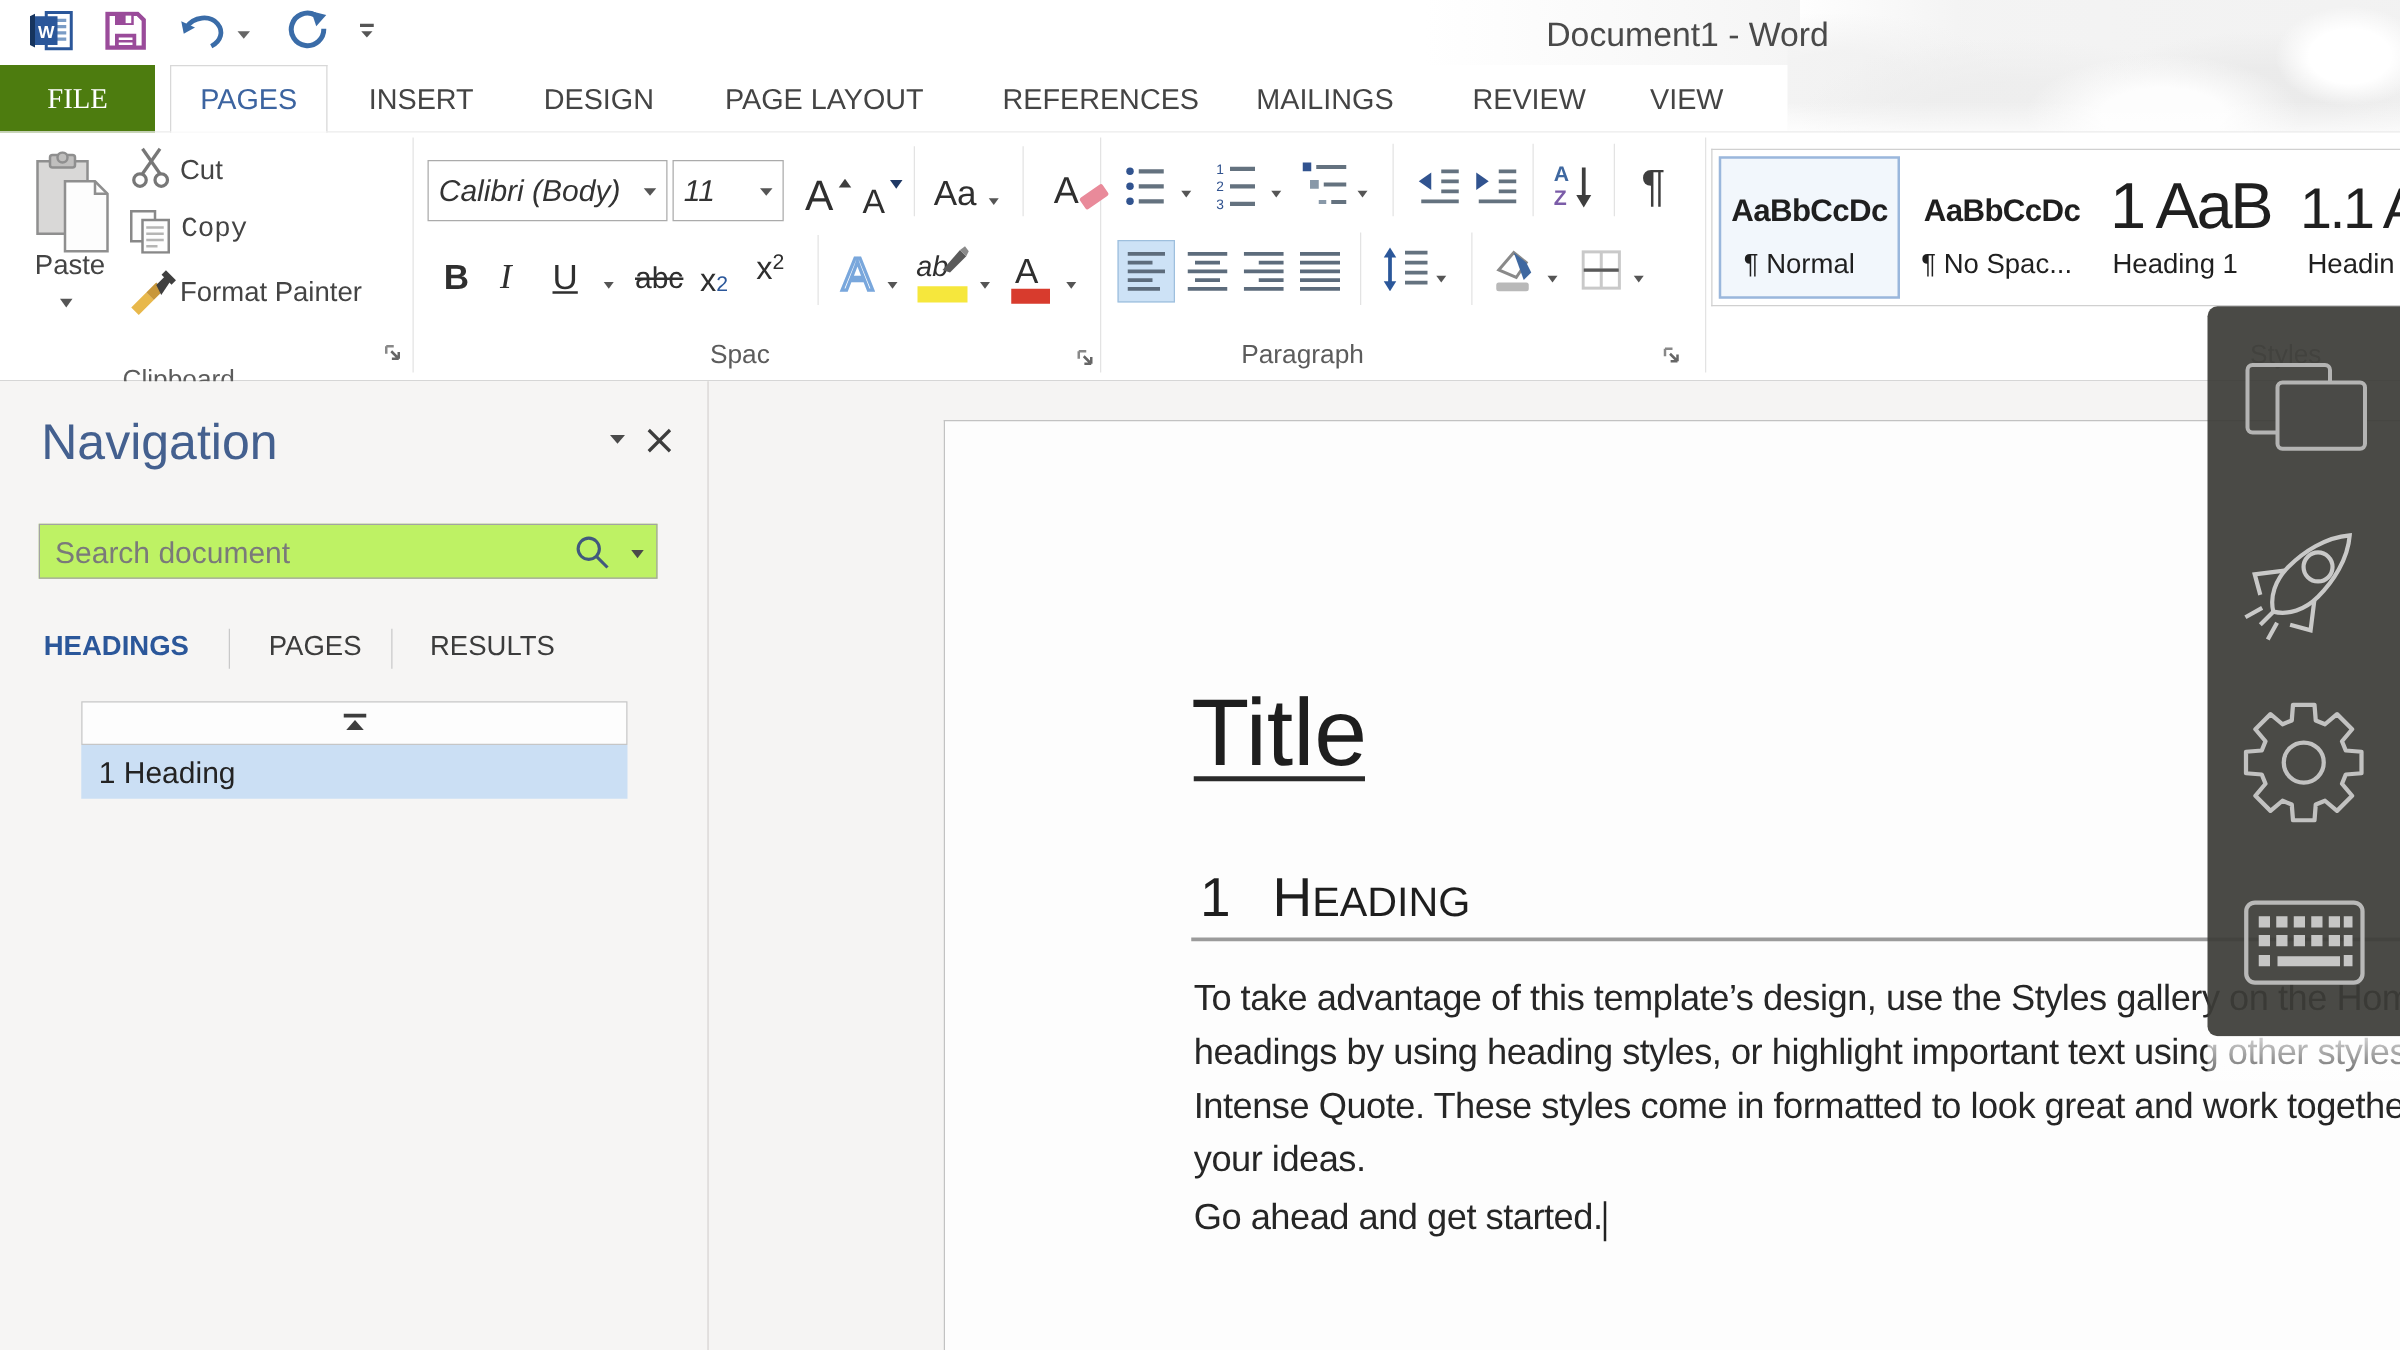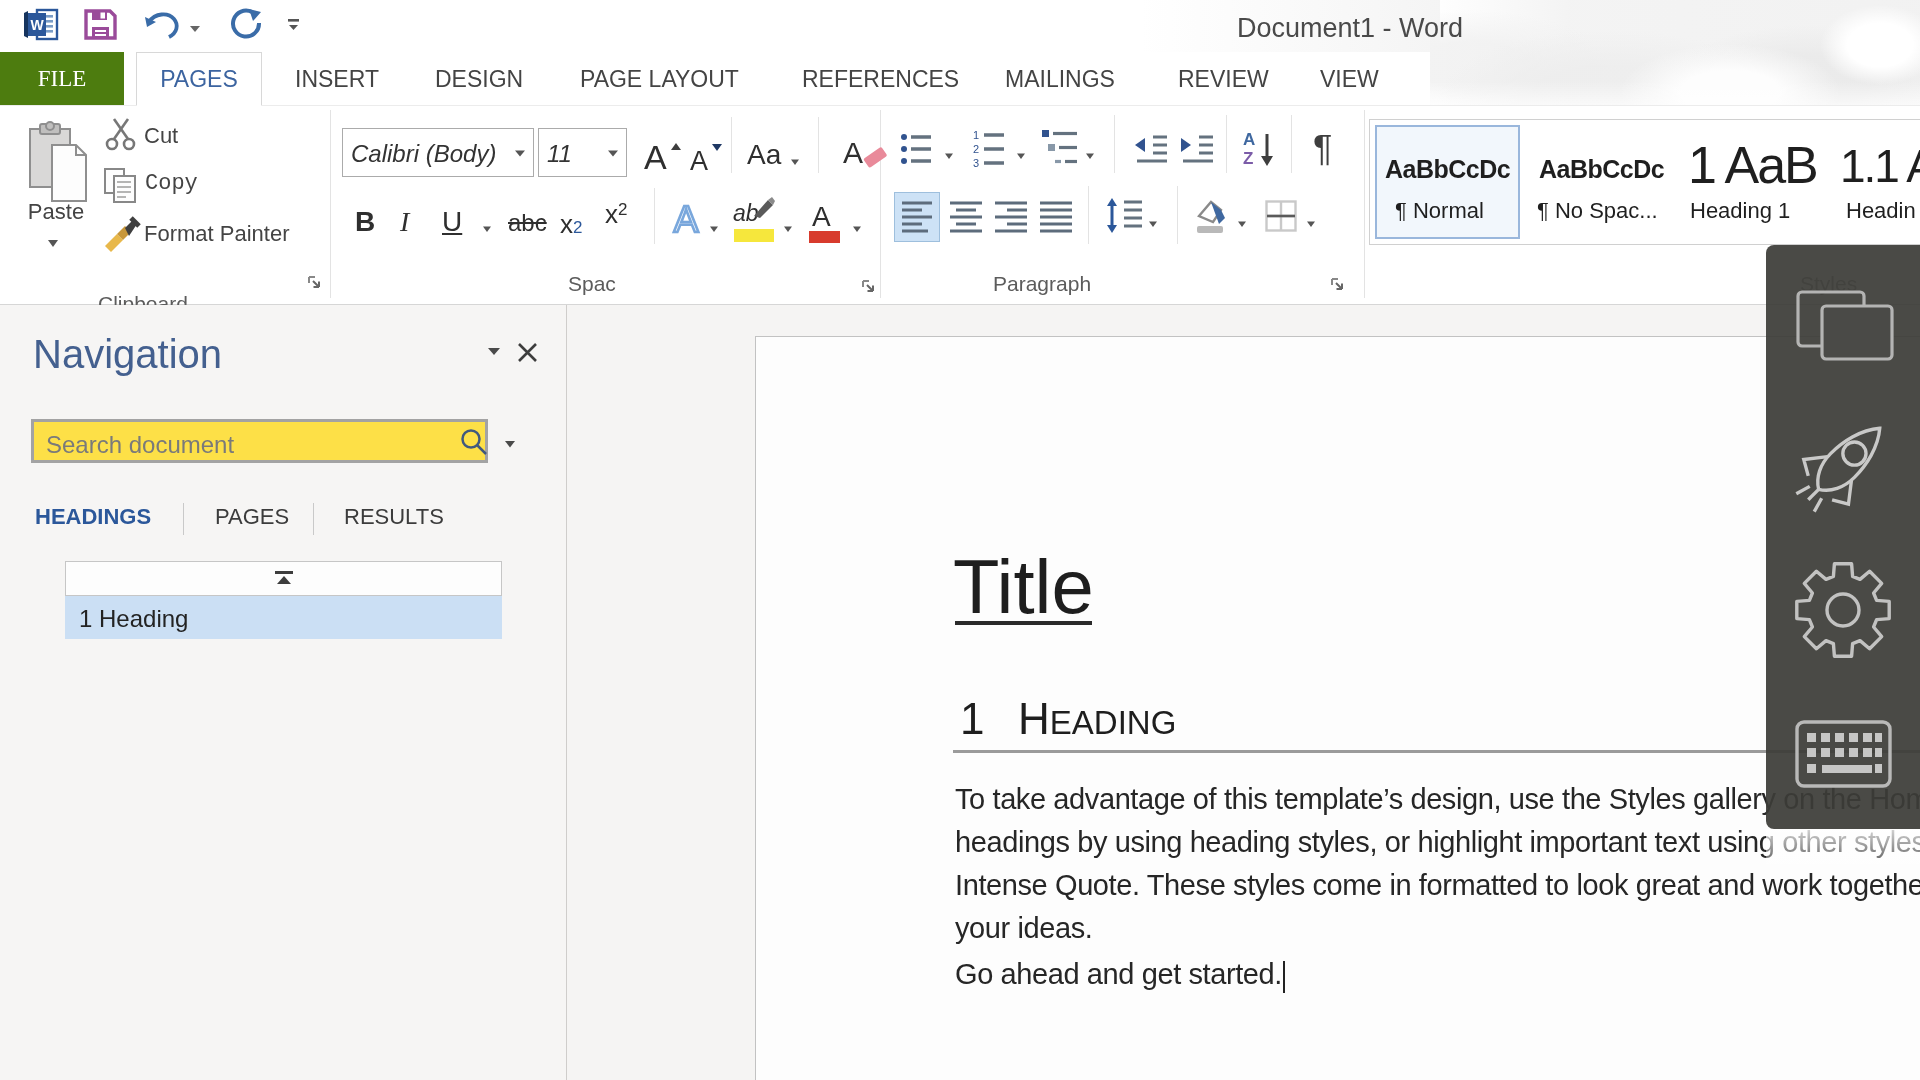--- a/index.html
+++ b/index.html
@@ -37,21 +37,21 @@
 #canvas{left:567px;top:305px;width:1353px;height:775px;background:#f5f4f3;}
 #page{left:755px;top:336px;width:1400px;height:744px;background:#fdfdfd;border-left:1px solid #c2c2c2;border-top:1px solid #c2c2c2;}
 
 #nav{left:0;top:305px;width:567px;height:775px;background:#f6f5f4;border-right:1px solid #cfcdcb;box-sizing:border-box;}
 
 #panel{left:1766px;top:245px;width:154px;height:584px;background:rgba(60,60,56,0.93);border-radius:8px 0 0 8px;}
 
 #navtitle{left:33px;top:332px;font-size:40px;color:#44608f;}
 #navcaret{left:484px;top:344px;}
 #navx{left:516px;top:341px;}
-#searchbox{left:31px;top:419px;width:457px;height:44px;box-sizing:border-box;border:3px solid #a3a3a3;background:#fde047;}
+#searchbox{left:31px;top:419px;width:495px;height:44px;box-sizing:border-box;border:1px solid #a3a3a3;background:#bef264;}
 #searchtext{position:absolute;left:12px;top:9px;font-size:24px;color:#7a7a7a;}
 #searchmag{left:458px;top:427px;}
 #searchcaret{left:502px;top:436px;}
 .navtab{top:504px;font-size:22px;}
 #navbar1{left:65px;top:561px;width:437px;height:35px;background:#fdfdfd;border:1px solid #c6c6c6;box-sizing:border-box;text-align:center;padding-top:8px;}
 #navsel{left:65px;top:596px;width:437px;height:43px;background:#cbdff4;box-sizing:border-box;font-size:24px;color:#232323;padding:9px 0 0 14px;}
 
 #doctitle2{left:953px;top:543px;font-size:76px;color:#1e1e1e;letter-spacing:0px;}
 #titleline{left:955px;top:621px;width:137px;height:4px;background:#2a2a2a;}
 #h1num{left:960px;top:694px;font-size:44px;color:#1e1e1e;}

